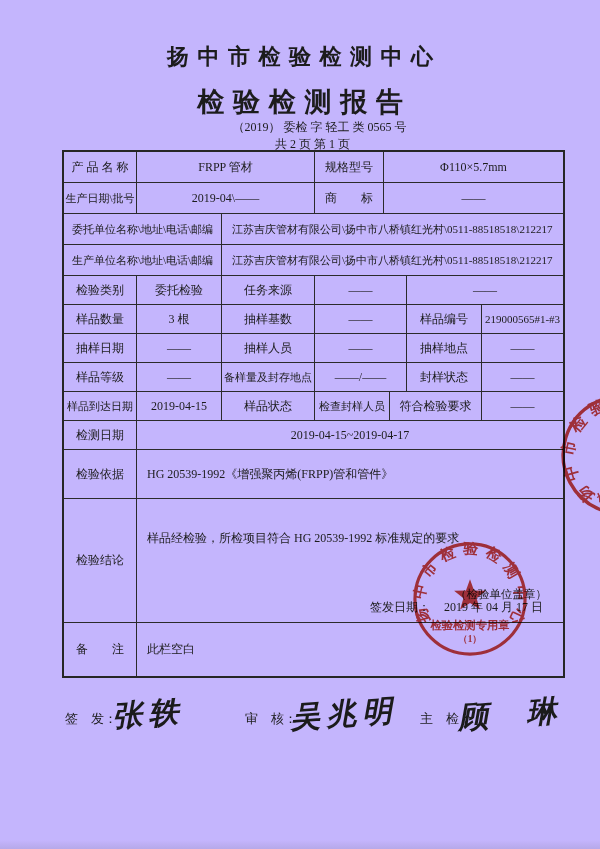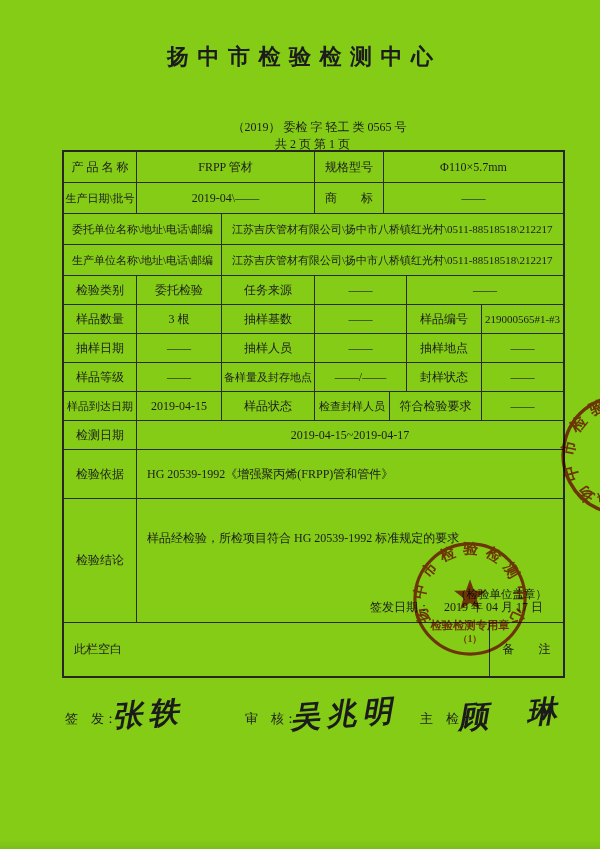--- a/index.html
+++ b/index.html
@@ -1,18 +1,18 @@
 <!DOCTYPE html>
 <html><head>
 <meta charset="utf-8">
 <style>
   html,body{margin:0;padding:0;background:#e9e9e7;}
   .page{
     position:relative;width:600px;height:849px;margin:0 auto;
-    background:#84cc16;overflow:hidden;color:#1c1c1c;
+    background:#c4b5fd;overflow:hidden;color:#1c1c1c;
     font-family:"Liberation Serif", serif;
   }
   
   .org-title{
     position:absolute;top:42px;left:0;width:100%;text-align:center;
     font-size:22px;font-weight:bold;word-spacing:3px;white-space:pre;
   }
   .report-title{
     position:absolute;top:84px;left:0;width:100%;text-align:center;
     font-size:27px;font-weight:bold;word-spacing:2px;white-space:pre;
@@ -71,20 +71,21 @@
   
   .scan-edge{position:absolute;left:0;right:0;bottom:0;height:9px;
     background:linear-gradient(rgba(0,0,0,0),rgba(60,60,55,0.10));}
 </style>
 </head>
 <body>
 
 <div class="page">
 
   <div class="org-title">扬 中 市 检 验 检 测 中 心</div>
+  <div class="report-title">检 验 检 测 报 告</div>
   <div class="doc-line">
     <span class="left">（2019） 委检 字 轻工 类 0565 号</span>
     <span class="right">共 2 页 第 1 页</span>
   </div>
 
   <div class="rtable">
 
     <div class="trow h32">
       <div class="cell lbl c73">产 品 名 称</div>
       <div class="cell c178">FRPP 管材</div>
@@ -169,22 +170,22 @@
         <div class="line1">样品经检验，所检项目符合 HG 20539-1992 标准规定的要求</div>
         <div class="sealnote">（检验单位盖章）</div>
         <div class="signdate">
           <span>签发日期：</span>
           <span>2019 年 04 月 17 日</span>
         </div>
       </div>
     </div>
 
     <div class="trow h54">
+      <div class="cell lbl c73">备　　注</div>
       <div class="cell cfx left-al">此栏空白</div>
-      <div class="cell lbl c73">备　　注</div>
     </div>
 
   </div>
 
   <div class="signrow">
     <span class="sig-label p1l">签　发：</span>
     <span class="sig-name p1n">张轶</span>
     <span class="sig-label p2l">审　核：</span>
     <span class="sig-name p2n">吴兆明</span>
     <span class="sig-label p3l">主　检：</span>

